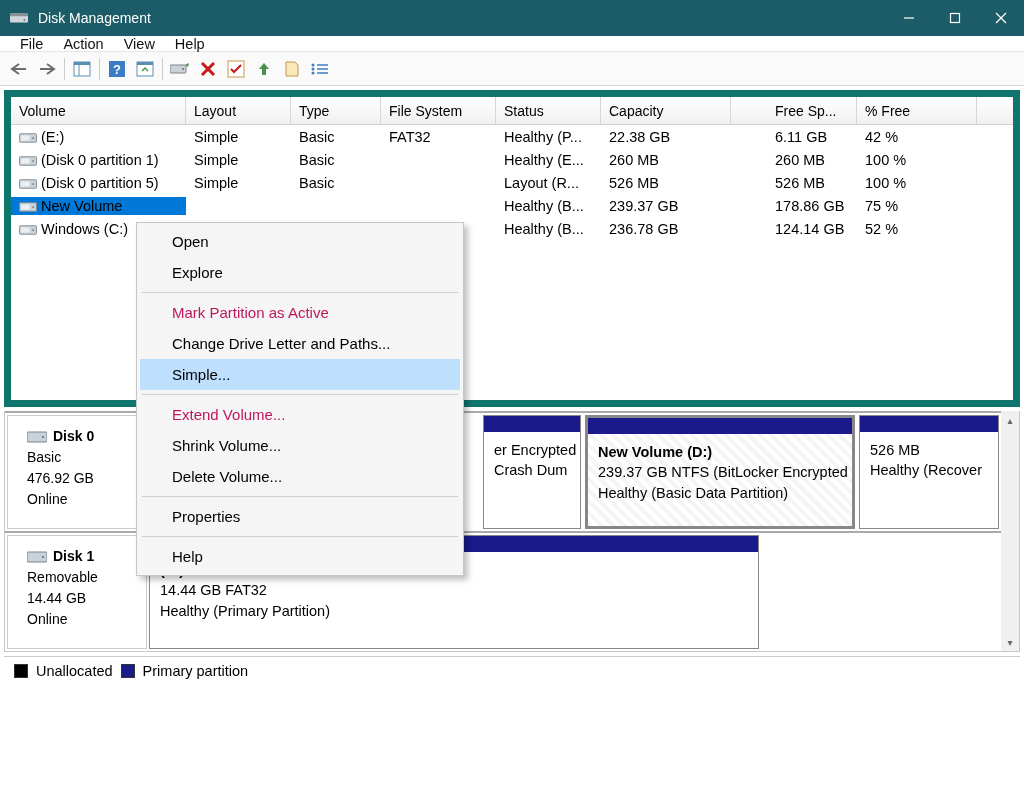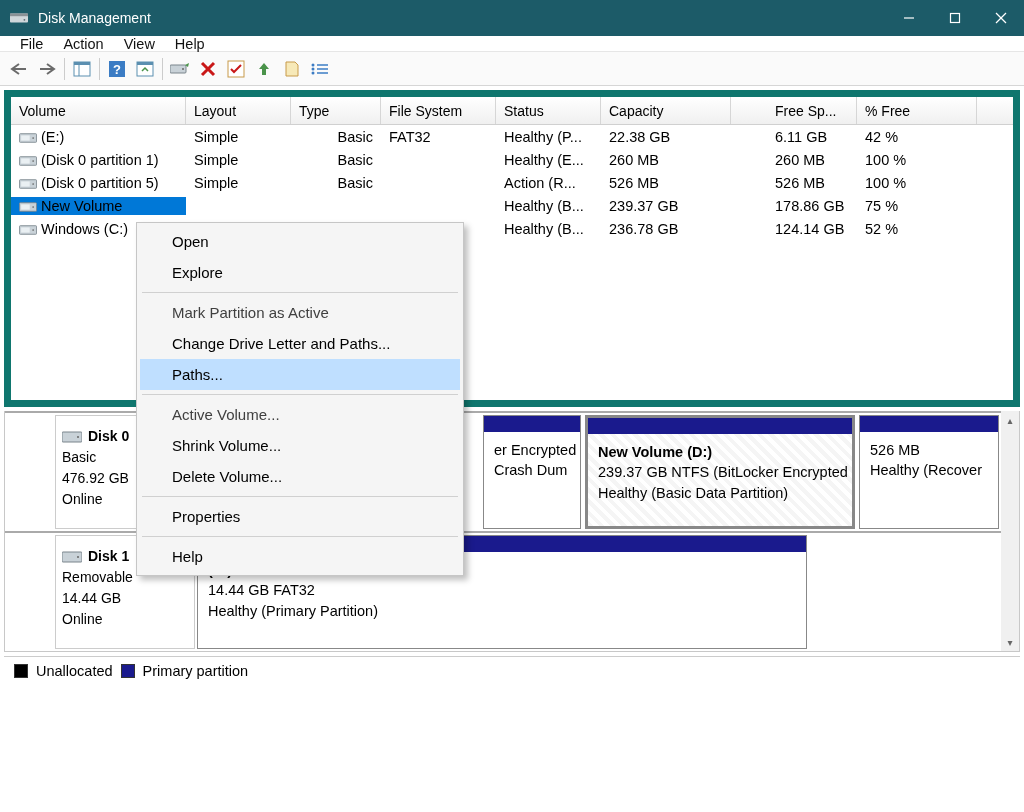--- a/index.html
+++ b/index.html
@@ -24,51 +24,51 @@
 
 .table-wrap { border: 7px solid #0f766e; margin: 4px; }
 .thead { display: flex; background: linear-gradient(#fff,#f0f0f0); border-bottom: 1px solid #d0d0d0; height: 28px; }
 .thead .th { font-size: 14px; padding: 4px 8px; border-right: 1px solid #d6d6d6; display: flex; align-items: center; }
 .tbody .tr { display: flex; height: 23px; align-items: center; font-size: 14.5px; }
 .tbody .td { padding: 1px 8px; overflow: hidden; white-space: nowrap; }
 .tbody .tr.selected .td:first-child { background: #0078d7; color: #000000; }
 .vol-icon { display: inline-block; width: 18px; height: 12px; vertical-align: middle; margin-right: 4px; }
 .col-vol { width: 175px; }
 .col-lay { width: 105px; }
-.col-typ { width: 90px; text-align: right; }
+.col-typ { width: 90px; }
 .col-fs  { width: 115px; }
 .col-st  { width: 105px; }
 .col-cap { width: 130px; }
 .col-fr  { width: 90px; margin-left: 36px; }
 .col-pc  { width: 120px; }
 
 .tbody-spacer { height: 160px; }
 
 
 .disk-scroll { margin: 0 4px; border: 1px solid #c8c8c8; border-top: none; position: relative; }
 .scrollbar { position: absolute; right: 0; top: 0; bottom: 0; width: 18px; background: #f0f0f0; }
 .scrollbar .arrow { height: 18px; display: flex; align-items: center; justify-content: center; color: #666; font-size: 10px; }
 .disk-row { display: flex; border-top: 2px solid #aaa; min-height: 120px; padding: 2px 20px 2px 2px; gap: 2px; align-items: stretch; }
-.disk-info { width: 140px; padding: 10px 6px 6px 6px; font-size: 14px; line-height: 1.5; border: 1px solid #ccc; background: #fff; margin-left: 48px; }
+.disk-info { width: 140px; padding: 10px 6px 6px 19px; font-size: 14px; line-height: 1.5; border: 1px solid #ccc; background: #fff; }
 .disk-info .name { font-weight: bold; }
 .part { border: 1px solid #888; display: flex; flex-direction: column; overflow: hidden; }
 .part .bar { height: 16px; background: #1a1a8d; }
 .part .body { padding: 8px 10px; font-size: 14.5px; line-height: 1.4; flex: 1; white-space: nowrap; overflow: hidden; }
 .part .name { font-weight: bold; }
 .part.selected { border: 3px solid #888; }
 .part.selected .body { background-image: repeating-linear-gradient(45deg, #f5f5f5 0 4px, #fff 4px 8px); }
 
 
 .legend { border-top: 1px solid #ccc; margin: 4px; padding: 6px 10px; font-size: 14.5px; display: flex; align-items: center; gap: 8px; }
 .legend .sw { width: 14px; height: 14px; border: 1px solid #333; display: inline-block; }
 
 
 .context-menu { position: absolute; background: #f5f5f5; border: 1px solid #c6c6c6; box-shadow: 4px 4px 6px rgba(0,0,0,0.25); font-size: 15px; z-index: 100; padding: 3px; }
 .context-menu .mi { padding: 7px 30px 7px 32px; white-space: nowrap; }
-.context-menu .mi.disabled { color: #404040; }
+.context-menu .mi.disabled { color: #be185d; }
 .context-menu .mi.hover { background: #bfdfff; }
 .context-menu .sep { border-top: 1px solid #d0d0d0; margin: 4px 2px; }
 
 .disk-chip { display:inline-block; vertical-align:middle; margin-right:6px; }
 </style>
 </head>
 <body>
 
 <div class="titlebar">
   <svg class="icon" viewBox="0 0 20 16">
@@ -219,21 +219,21 @@
       </div>
       <div class="tr">
         <div class="td col-vol"><svg class="vol-icon" viewBox="0 0 20 14">
             <rect x="0" y="2" width="20" height="10" rx="1" fill="#c9d2d8" stroke="#7a858c"></rect>
             <rect x="2" y="4" width="10" height="6" fill="#eaf0f3"></rect>
             <circle cx="16" cy="7" r="1" fill="#666"></circle>
           </svg>(Disk 0 partition 5)</div>
         <div class="td col-lay">Simple</div>
         <div class="td col-typ">Basic</div>
         <div class="td col-fs"></div>
-        <div class="td col-st">Action (R...</div>
+        <div class="td col-st">Layout (R...</div>
         <div class="td col-cap">526 MB</div>
         <div class="td col-fr">526 MB</div>
         <div class="td col-pc">100 %</div>
       </div>
       <div class="tr selected">
         <div class="td col-vol"><svg class="vol-icon" viewBox="0 0 20 14">
             <rect x="0" y="2" width="20" height="10" rx="1" fill="#c9d2d8" stroke="#7a858c"></rect>
             <rect x="2" y="4" width="10" height="6" fill="#eaf0f3"></rect>
             <circle cx="16" cy="7" r="1" fill="#666"></circle>
           </svg>New Volume</div>
@@ -321,22 +321,22 @@
   <span class="sw" style="background:#1a1a8d"></span>
   <span>Primary partition</span>
 </div>
 
 <div class="context-menu" id="ctxmenu" style="left:136px; top:222px; width:328px;">
     <div class="mi">Open</div>
     <div class="mi">Explore</div>
     <div class="sep"></div>
     <div class="mi disabled">Mark Partition as Active</div>
     <div class="mi">Change Drive Letter and Paths...</div>
-    <div class="mi hover">Paths...</div>
+    <div class="mi hover">Simple...</div>
     <div class="sep"></div>
-    <div class="mi disabled">Active Volume...</div>
+    <div class="mi disabled">Extend Volume...</div>
     <div class="mi">Shrink Volume...</div>
     <div class="mi">Delete Volume...</div>
     <div class="sep"></div>
     <div class="mi">Properties</div>
     <div class="sep"></div>
     <div class="mi">Help</div>
   </div>
 
 </body></html>

